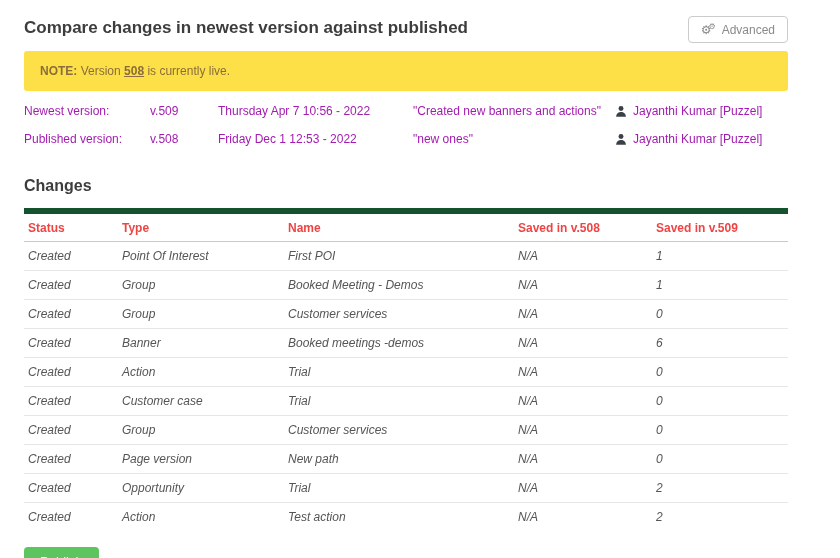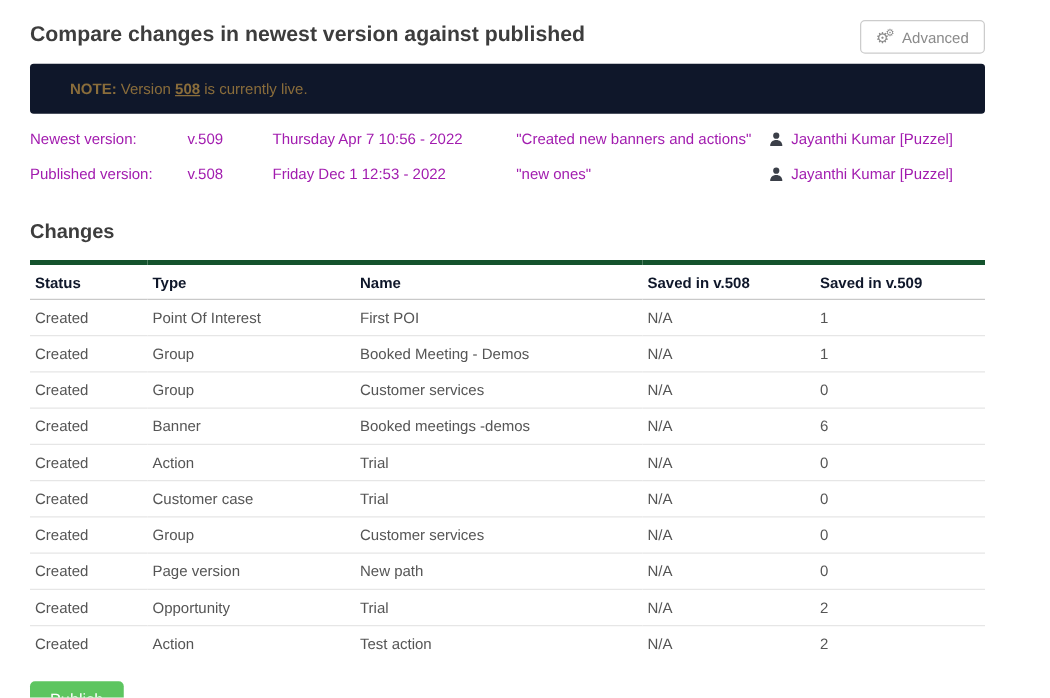--- a/index.html
+++ b/index.html
@@ -45,22 +45,22 @@
     cursor: pointer;
     white-space: nowrap;
   }
   .cogs { position: relative; display: inline-block; line-height: 1; color: #8a8a8a; }
   .cog-big { font-size: 12px; }
   .cog-small { font-size: 8px; position: relative; top: -5px; margin-left: -3px; }
   
   .note {
     margin-top: 8px;
     height: 40px;
-    padding: 13px 32px;
-    background: #0f172a;
+    padding: 13px 16px;
+    background: #fde047;
     border-radius: 3px;
     color: #8a6d3b;
     font-size: 12px;
     line-height: 14px;
   }
   .note-prefix { font-weight: 700; }
   .note-link { color: #8a6d3b; font-weight: 700; text-decoration: underline; cursor: pointer; }
   
   .version-info { margin-top: 6px; }
   .version-row {
@@ -83,31 +83,32 @@
   table.changes-table {
     width: 100%;
     border-collapse: collapse;
     margin-top: 13px;
     font-size: 12px;
     table-layout: fixed;
   }
   .changes-table thead th {
     text-align: left;
     font-weight: 700;
-    color: #0f172a;
+    color: #ef4444;
     padding: 7px 4px 6px 4px;
-    border-top: 4px solid #14532d;
+    border-top: 6px solid #14532d;
     border-bottom: 1px solid #c9c9c9;
   }
   .changes-table tbody td {
     padding: 7px 4px;
     color: #555555;
     border-bottom: 1px solid #e6e6e6;
     overflow: hidden;
     white-space: nowrap;
+    font-style: italic;
   }
   .changes-table tbody tr:last-child td { border-bottom: none; }
   
   .btn-publish {
     margin-top: 16px;
     height: 28px;
     padding: 0 16px;
     background: #5dc560;
     border: none;
     border-radius: 4px;

